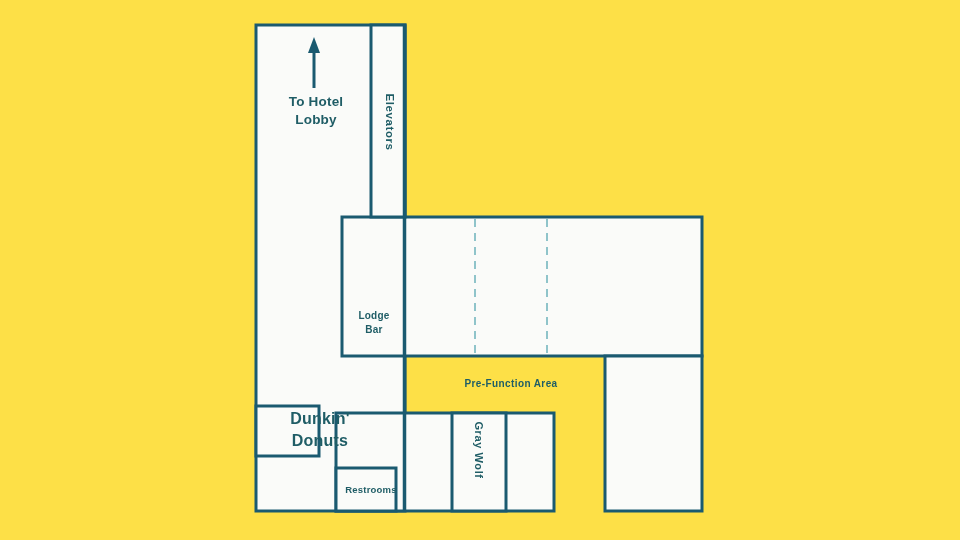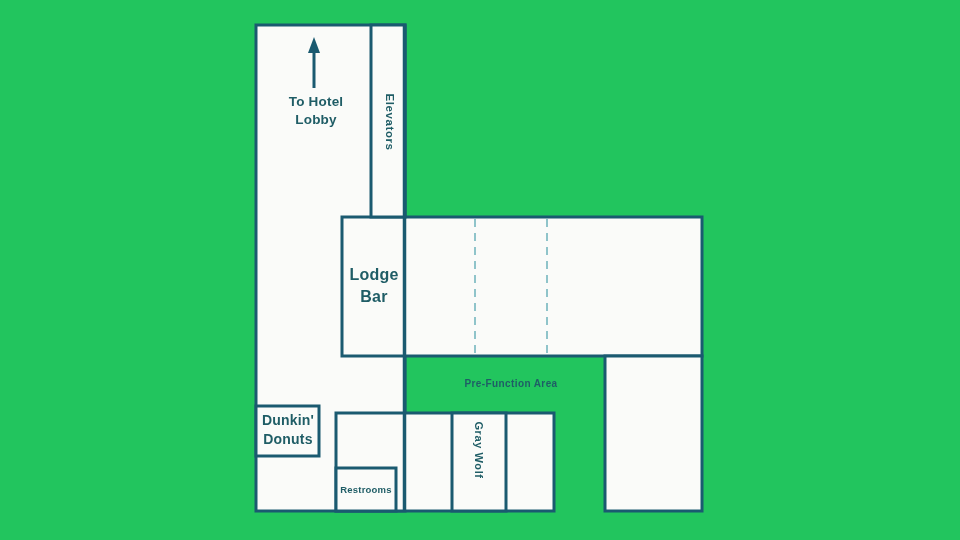--- a/index.html
+++ b/index.html
@@ -1,20 +1,20 @@
 <!DOCTYPE html>
 <html><head>
 <meta charset="utf-8">
 <style>
   html, body { margin: 0; padding: 0; background: #ffffff; }
   #canvas {
     position: relative;
     width: 960px;
     height: 540px;
-    background: #22c55e;
+    background: #fde047;
     overflow: hidden;
     font-family: "Liberation Sans", "DejaVu Sans", sans-serif;
   }
   #plan-svg { position: absolute; left: 0; top: 0; }
   .room {
     stroke: #1a5a70;
     stroke-width: 3;
     fill: #fafbf9;
   }
   .wall-line { stroke: #1a5a70; stroke-width: 3.5; fill: none; }
@@ -32,23 +32,23 @@
     letter-spacing: 0.2px;
   }
   .label.vertical {
     writing-mode: vertical-rl;
     text-orientation: mixed;
     white-space: nowrap;
     letter-spacing: 0.6px;
   }
   .lbl-to-hotel-lobby { font-size: 13.5px; }
   .lbl-elevators      { font-size: 11.5px; }
-  .lbl-lodge-bar      { font-size: 16px; }
+  .lbl-lodge-bar      { font-size: 10px; margin-top: 36px; }
   .lbl-pre-function   { font-size: 10px; letter-spacing: 0.4px; }
-  .lbl-dunkin         { font-size: 14px; }
+  .lbl-dunkin         { font-size: 16px; margin-left: 32px; }
   .lbl-restrooms      { font-size: 9.5px; }
   .lbl-gray-wolf      { font-size: 11px; }
 </style>
 </head>
 <body>
 
 <div id="canvas">
 
   <svg id="plan-svg" width="960" height="540" viewBox="0 0 960 540">
 
@@ -85,17 +85,17 @@
   <div class="label vertical lbl-elevators" style="left: 389px; top: 122px;">Elevators</div>
 
   <div class="label lbl-lodge-bar" style="left: 374px; top: 286px;">Lodge
 Bar</div>
 
   <div class="label lbl-pre-function" style="left: 511px; top: 384px;">Pre-Function Area</div>
 
   <div class="label lbl-dunkin" style="left: 288px; top: 430px;">Dunkin'
 Donuts</div>
 
-  <div class="label lbl-restrooms" style="left: 366px; top: 490px;">Restrooms</div>
+  <div class="label lbl-restrooms" style="left: 366px; top: 490px; padding-left: 10px;">Restrooms</div>
 
   <div class="label vertical lbl-gray-wolf" style="left: 479px; top: 450px;">Gray Wolf</div>
 
 </div>
 
 </body></html>

